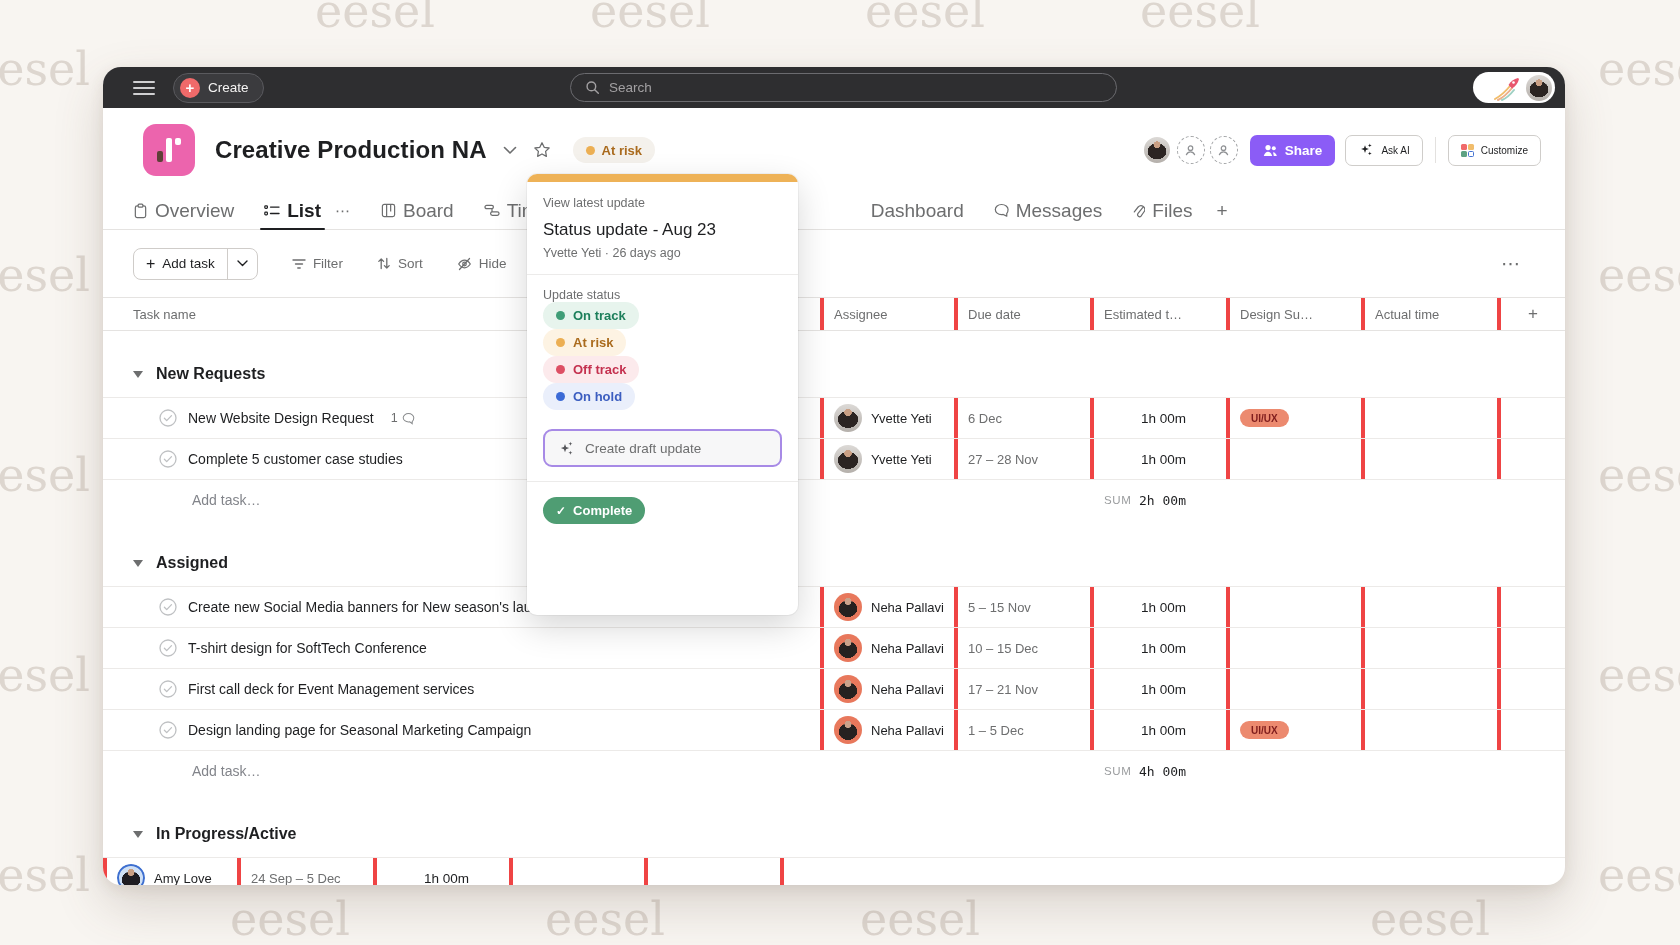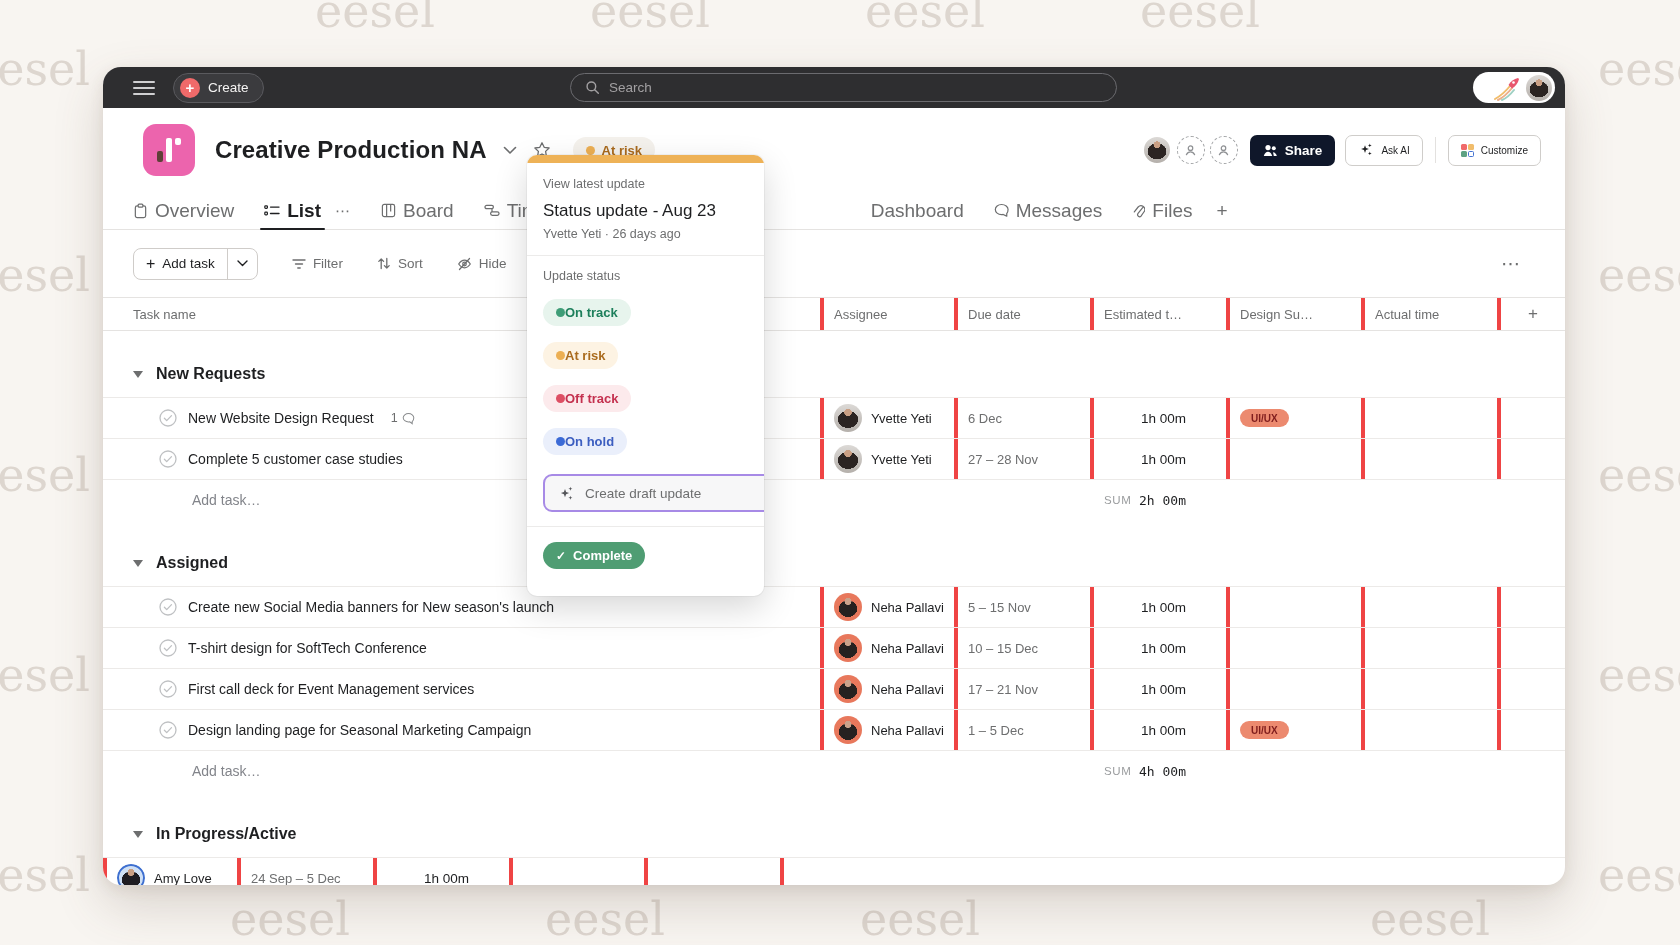--- a/index.html
+++ b/index.html
@@ -49,21 +49,21 @@
   .proj-icon .g1 { left:14px; bottom:14px; width:6px; height:11px; background:#5d4037; }
   .proj-icon .g2 { left:23px; top:14px; width:6px; height:24px; background:#fff; }
   .proj-icon .g3 { left:32px; top:14px; width:6px; height:7px; background:#fff; }
   .proj-title { font-size:24px; font-weight:700; margin-left:20px; letter-spacing:.1px; }
   .hicon { margin-left:16px; cursor:pointer; display:flex; align-items:center; }
   .badge-at-risk { margin-left:22px; height:26px; background:#f4f1ec; border-radius:13px; display:flex; align-items:center; gap:7px;
                    padding:0 13px; font-size:13px; font-weight:600; color:#a96a1d; cursor:pointer; }
   .dot { width:9px; height:9px; border-radius:50%; display:inline-block; flex:none; }
   .header-right { margin-left:auto; display:flex; align-items:center; }
   .dashed-av { width:28px; height:28px; border-radius:50%; border:1.5px dashed #a3a5a7; display:flex; align-items:center; justify-content:center; margin-left:5px; cursor:pointer; }
-  .share-btn { margin-left:12px; height:31px; background:#0f172a; color:#fff; border:none; border-radius:7px;
+  .share-btn { margin-left:12px; height:31px; background:#8b5cf6; color:#fff; border:none; border-radius:7px;
                padding:0 13px; font-size:13.5px; font-weight:600; display:flex; align-items:center; gap:7px; cursor:pointer; font-family:inherit; }
   .ghost-btn { height:31px; background:#fff; border:1px solid #cfcdca; border-radius:7px; padding:0 12px;
                font-size:10px; font-weight:500; color:#1e1f21; display:flex; align-items:center; gap:7px; cursor:pointer; font-family:inherit; }
   .askai-btn { margin-left:10px; }
   .vdiv { width:1px; height:26px; background:#e3e1df; margin:0 12px; }
   .cust-grid { width:13px; height:13px; display:grid; grid-template-columns:6px 6px; grid-template-rows:6px 6px; gap:1.5px; }
   .cust-grid i { border-radius:1.5px; }
   .cg1 { background:#f06a6a; } .cg2 { background:#f1bd6c; } .cg3 { background:#5da283; } .cg4 { border:1.5px solid #4573d2; }
 
   
@@ -108,31 +108,31 @@
   .design-cell { padding-left:10px; cursor:pointer; }
   .tag-pill { background:#ec8a6f; color:#7f1d1d; font-size:10px; font-weight:600; border-radius:11px; padding:3.5px 11px; }
   .add-row { border-top:1px solid #eceae8; }
   .add-task-cell { padding-left:89px; color:#80828;  }
   .add-task-cell { color:#82848a; cursor:pointer; }
   .sum-cell { justify-content:space-between; padding:0 40px 0 14px; }
   .sum-label { color:#9a9c9e; font-size:11.5px; letter-spacing:.6px; }
   .sum-val { font-family:"DejaVu Sans Mono", monospace; font-size:13px; color:#1e1f21; }
 
   
-  .popup { position:absolute; left:424px; top:88px; width:237px; height:441px; background:#fff; border-radius:10px;
+  .popup { position:absolute; left:424px; top:107px; width:271px; height:441px; background:#fff; border-radius:10px;
            box-shadow:0 12px 34px rgba(0,0,0,.16), 0 0 0 1px rgba(0,0,0,.04); z-index:60; overflow:hidden; }
   .popup-accent { height:8px; background:#eeb257; }
   .popup-body { padding:14px 16px 0; }
   .popup-small { color:#6d6e6f; font-size:12.5px; }
   .popup-title { font-size:17px; font-weight:500; margin-top:10px; cursor:pointer; }
   .popup-meta { color:#6d6e6f; font-size:12.5px; margin-top:6px; }
   .popup-div { height:1px; background:#ecebea; margin:14px -16px 0; }
   .popup-sec { margin-top:13px; }
-  .status-pill { display:inline-flex; align-items:center; height:27px; border-radius:14px; padding:0 13px;
-                 font-size:13px; font-weight:600; margin-top:16px; cursor:pointer; }
+  .status-pill { display:inline-flex; align-items:center; gap:8px; height:27px; border-radius:14px; padding:0 13px;
+                 font-size:13px; font-weight:600; cursor:pointer; }
   .status-list { display:flex; flex-direction:column; align-items:flex-start; }
   .draft-btn { margin-top:19px; width:239px; height:38px; border:2px solid #a78ae6; background:#f7f7f8; border-radius:9px;
                display:flex; align-items:center; gap:10px; padding:0 13px; color:#6d6e6f; font-size:13.5px; cursor:pointer; font-family:inherit; }
   .complete-pill { display:inline-flex; align-items:center; gap:7px; height:27px; border-radius:14px; background:#4f9d73;
                    color:#fff; font-size:13px; font-weight:600; padding:0 13px; margin-top:15px; cursor:pointer; }
   .complete-pill .chk { font-size:12px; }
 
   svg { display:block; }
 </style>
 </head>

